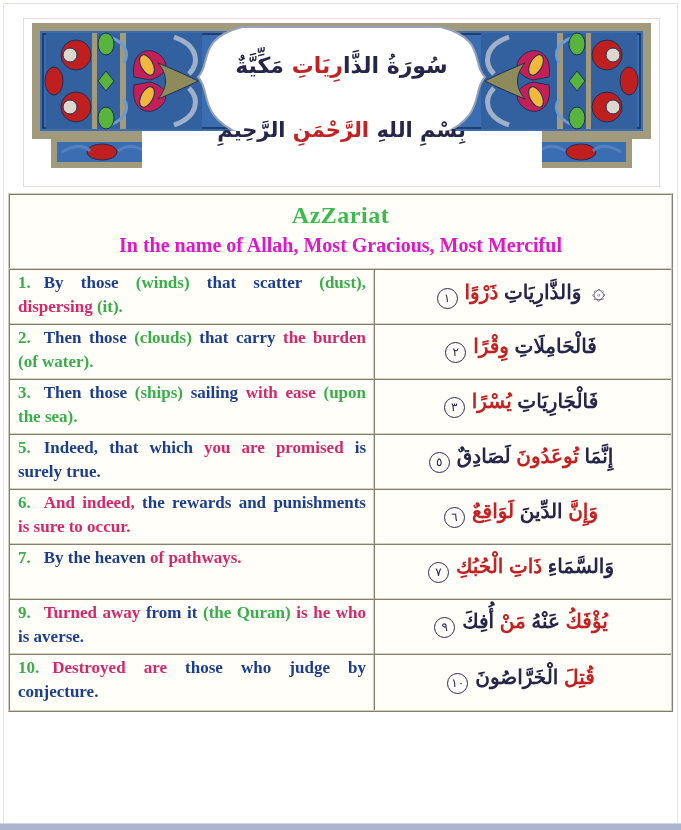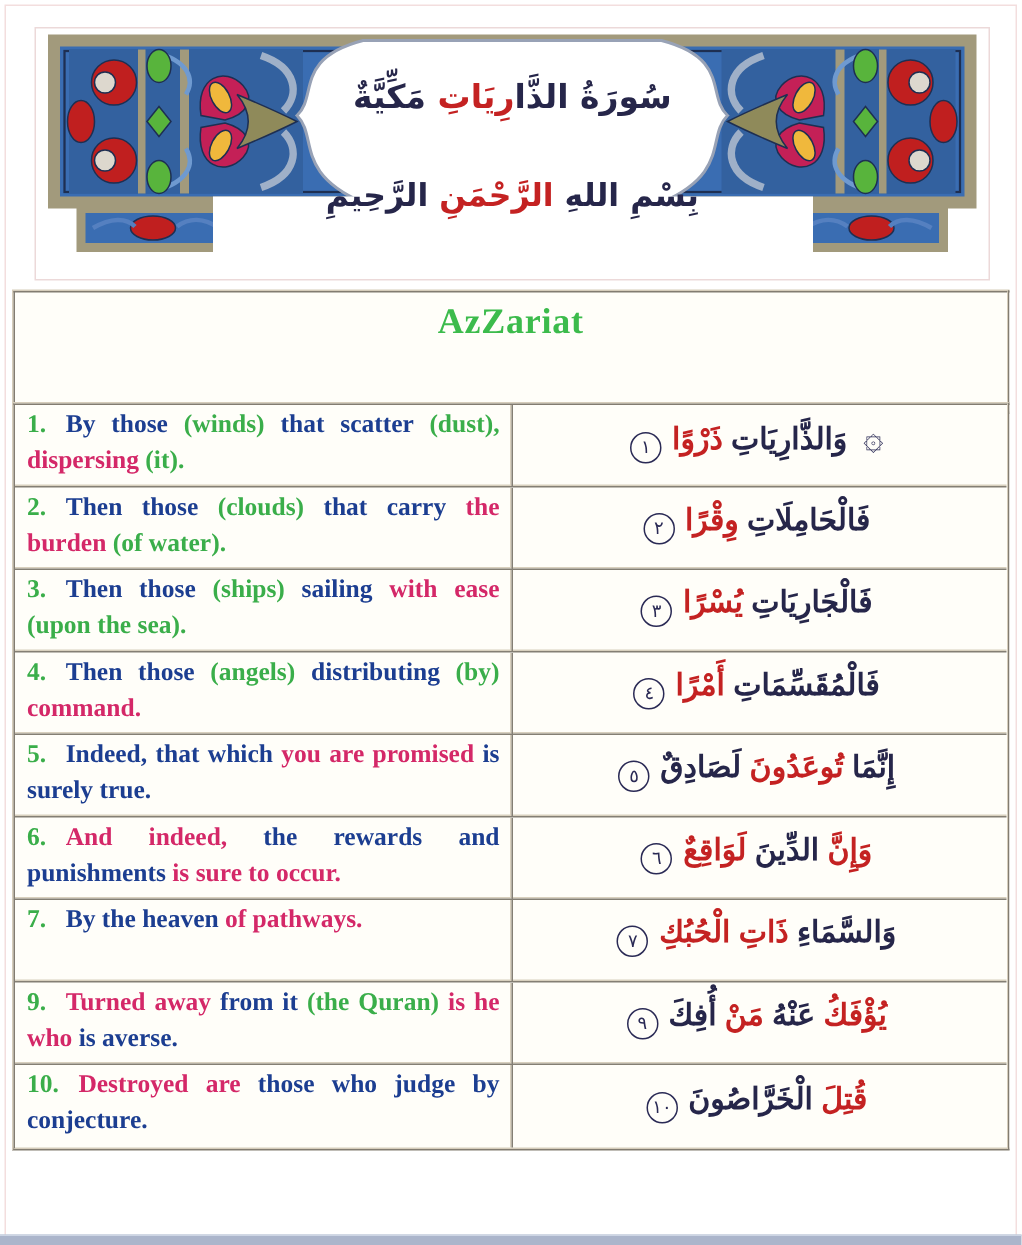--- a/index.html
+++ b/index.html
@@ -28,21 +28,21 @@
   .surah-name{margin-top:7px;font-size:24px;font-weight:bold;letter-spacing:.5px;
     color:var(--heading-green,#3cbb4c);}
   .bismillah-en{margin-top:5px;font-size:20px;font-weight:bold;
     color:var(--heading-magenta,#dd18c8);}
 
   
   .verse-table{position:absolute;left:8px;top:268px;width:665px;
     border-collapse:separate;border-spacing:0;border:2px ridge #d6cdbb;
     background:var(--cell-bg,#fffef9);table-layout:fixed;}
   .verse-table td{box-sizing:border-box;height:55px;}
-  td.en-cell{width:332px;vertical-align:top;padding:1px 7px 2px 8px;
+  td.en-cell{width:365px;vertical-align:top;padding:1px 7px 2px 8px;
     font-size:17px;font-weight:bold;text-align:justify;line-height:1.44;
     border-right:2px ridge #d8d0be;border-bottom:2px ridge #d8d0be;}
   td.ar-cell{vertical-align:middle;text-align:center;direction:rtl;
     font-family:Liberation Sans, sans-serif;font-size:20px;font-weight:bold;
     color:var(--arabic-dark,#26264a);padding:0 10px 6px 6px;
     border-bottom:2px ridge #d8d0be;}
   .verse-table tr:last-child td{border-bottom:none;}
 
   .vnum{color:var(--english-green,#3aae4a);padding-right:13px;}
   .seg-blue{color:var(--english-blue,#1c3e91);}
@@ -103,39 +103,36 @@
     <path d="M218,8 C172,20 188,45 174,58 C188,72 172,96 218,116 L417,116 C463,96 447,72 461,58 C447,45 463,20 417,8 Z" fill="#ffffff" stroke="#98a2b6" stroke-width="2"></path>
 
     <rect x="118" y="112" width="400" height="42" fill="#ffffff"></rect>
   </svg>
   <div class="arabic-line surah-title-ar"><span class="seg-dark">سُورَةُ الذَّا</span><span class="seg-red">رِيَاتِ</span><span class="seg-dark"> مَكِّيَّةٌ</span></div>
   <div class="arabic-line bismillah-ar"><span class="seg-dark">بِسْمِ اللهِ </span><span class="seg-red">الرَّحْمَنِ </span><span class="seg-dark">الرَّحِيمِ</span></div>
 </div>
 
 <div class="title-box">
   <div class="surah-name">AzZariat</div>
+  <div class="bismillah-en">In the name of Allah, Most Gracious, Most Merciful</div>
 </div>
 
 <table class="verse-table">
   <tbody id="verse-rows">
       <tr>
         <td class="en-cell"><span class="vnum">1.</span><span class="seg-blue">By those </span><span class="seg-green">(winds) </span><span class="seg-blue">that scatter </span><span class="seg-green">(dust), </span><span class="seg-crimson">dispersing </span><span class="seg-green">(it).</span></td>
         <td class="ar-cell"><span class="rub">۞</span> <span class="seg-dark">وَالذَّارِيَاتِ </span><span class="seg-red">ذَرْوًا</span><span class="ayah">١</span></td>
       </tr>
       <tr>
         <td class="en-cell"><span class="vnum">2.</span><span class="seg-blue">Then those </span><span class="seg-green">(clouds) </span><span class="seg-blue">that carry </span><span class="seg-crimson">the burden </span><span class="seg-green">(of water).</span></td>
         <td class="ar-cell"><span class="seg-dark">فَالْحَامِلَاتِ </span><span class="seg-red">وِقْرًا</span><span class="ayah">٢</span></td>
       </tr>
       <tr>
         <td class="en-cell"><span class="vnum">3.</span><span class="seg-blue">Then those </span><span class="seg-green">(ships) </span><span class="seg-blue">sailing </span><span class="seg-crimson">with ease </span><span class="seg-green">(upon the sea).</span></td>
         <td class="ar-cell"><span class="seg-dark">فَالْجَارِيَاتِ </span><span class="seg-red">يُسْرًا</span><span class="ayah">٣</span></td>
-      </tr>
-      <tr>
-        <td class="en-cell"><span class="vnum">4.</span><span class="seg-blue">Then those </span><span class="seg-green">(angels) </span><span class="seg-blue">distributing </span><span class="seg-green">(by) </span><span class="seg-crimson">command.</span></td>
-        <td class="ar-cell"><span class="seg-dark">فَالْمُقَسِّمَاتِ </span><span class="seg-red">أَمْرًا</span><span class="ayah">٤</span></td>
       </tr>
       <tr>
         <td class="en-cell"><span class="vnum">5.</span><span class="seg-blue">Indeed, that which </span><span class="seg-crimson">you are promised </span><span class="seg-blue">is surely true.</span></td>
         <td class="ar-cell"><span class="seg-dark">إِنَّمَا </span><span class="seg-red">تُوعَدُونَ </span><span class="seg-dark">لَصَادِقٌ</span><span class="ayah">٥</span></td>
       </tr>
       <tr>
         <td class="en-cell"><span class="vnum">6.</span><span class="seg-crimson">And indeed, </span><span class="seg-blue">the rewards and punishments </span><span class="seg-crimson">is sure to occur.</span></td>
         <td class="ar-cell"><span class="seg-red">وَإِنَّ </span><span class="seg-dark">الدِّينَ </span><span class="seg-red">لَوَاقِعٌ</span><span class="ayah">٦</span></td>
       </tr>
       <tr>

